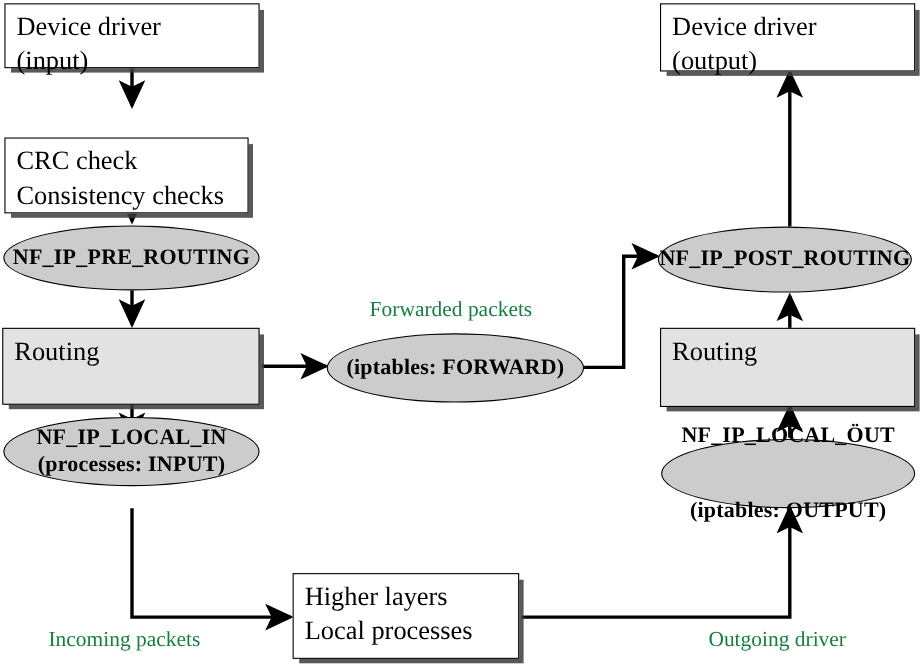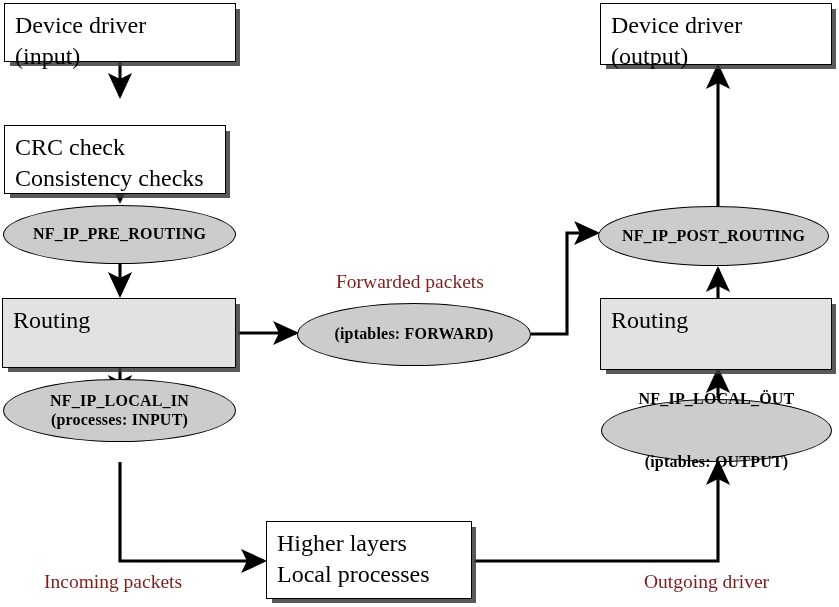--- a/index.html
+++ b/index.html
@@ -56,32 +56,32 @@
     position: absolute;
     left: 10px;
     top: 6px;
     font-size: 24px;
     line-height: 1.28;
     color: #000000;
     white-space: pre-line;
   }
   .ell-line {
     font-weight: bold;
-    font-size: 16px;
+    font-size: 20px;
     line-height: 1.18;
     letter-spacing: 0.2px;
     color: #000000;
     white-space: nowrap;
   }
 
   
   .caption {
     position: absolute;
     font-size: 19.5px;
-    color: #7f1d1d;
+    color: #15803d;
     white-space: nowrap;
     z-index: 4;
   }
 </style>
 </head>
 <body>
 
 <div id="diagram">
 
   <svg id="edges" viewBox="0 0 839 607" width="839" height="607" aria-hidden="true">

